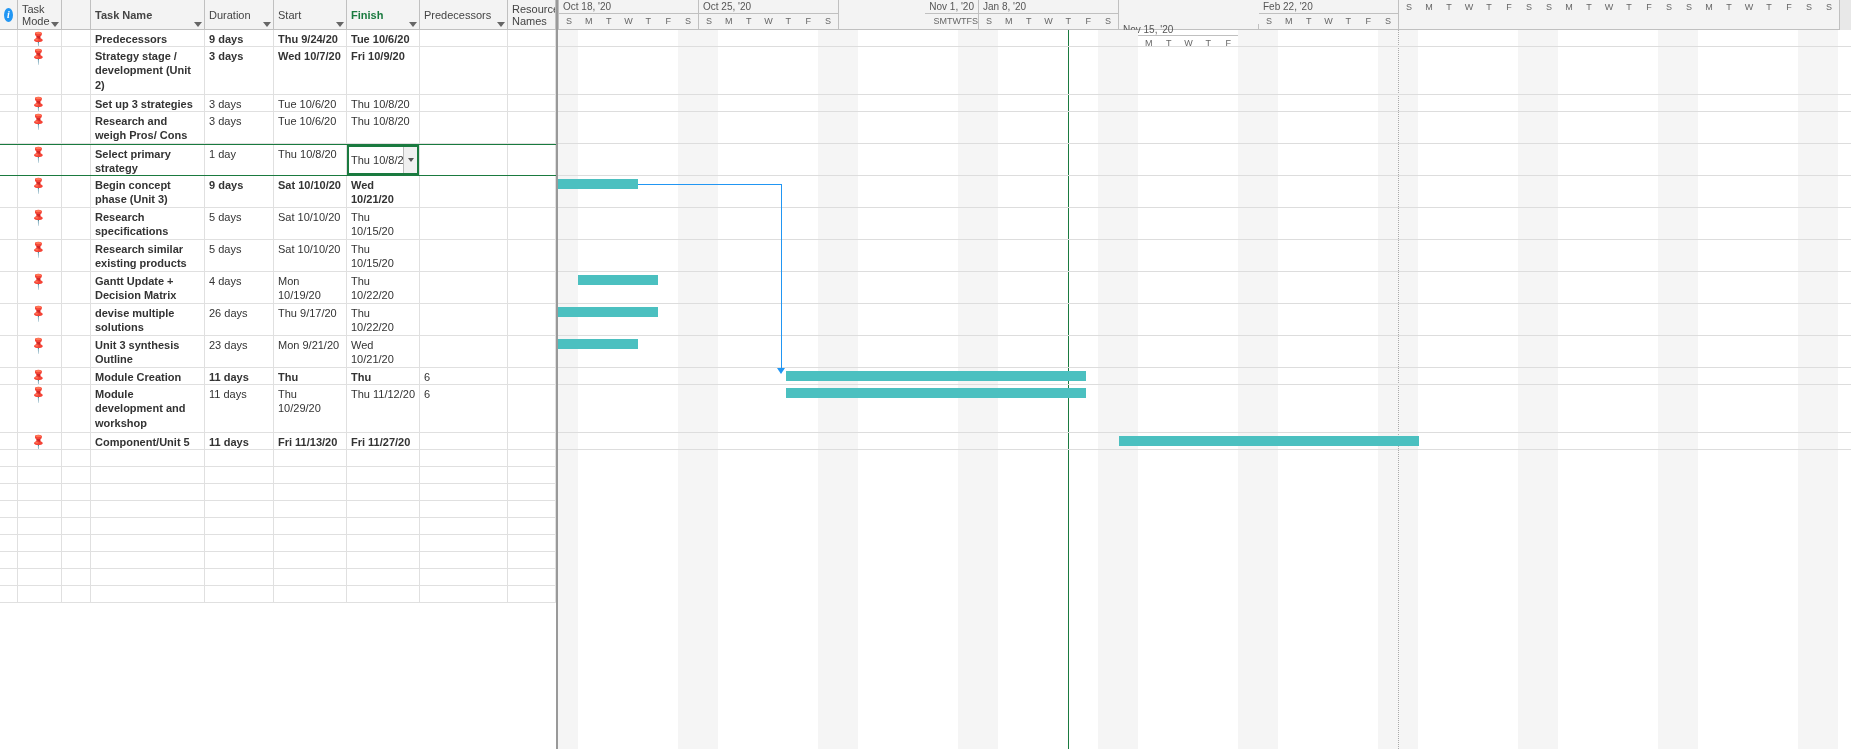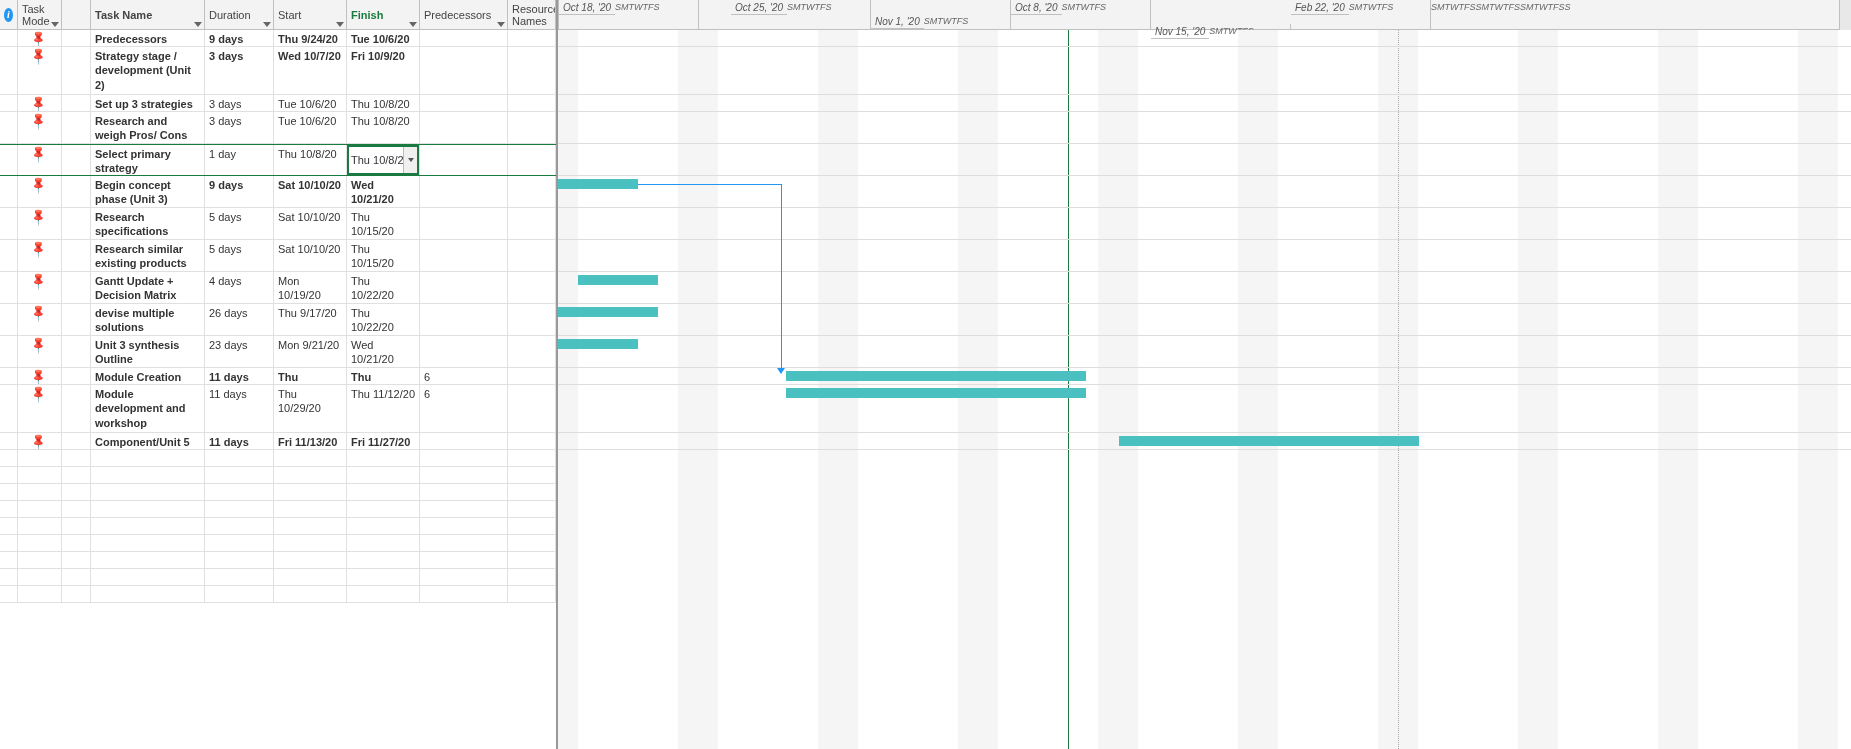--- a/index.html
+++ b/index.html
@@ -135,22 +135,21 @@
     height: 30px;
     border-bottom: 1px solid #c0c0c0;
     background: #f3f3f3;
     position: relative;
     display: flex;
   }
   .week {
     border-right: 1px solid #c0c0c0;
     flex: 0 0 140px;
     display: flex;
-    flex-direction: row;
-    font-style: italic;
+    flex-direction: column;
   }
   .week-label {
     height: 15px;
     padding: 0 4px;
     font-size: 10px;
     color: #555;
     border-bottom: 1px solid #c0c0c0;
     display: flex; align-items: center;
   }
   .week-days {
@@ -570,21 +569,21 @@
           <div class="week-days">
             <span>S</span>
             <span>M</span>
             <span>T</span>
             <span>W</span>
             <span>T</span>
             <span>F</span>
             <span>S</span>
           </div>
         </div>
-        <div class="week" style="flex: 0 0 140px; margin-left: 32px;">
+        <div class="week" style="flex: 0 0 140px;">
           <div class="week-label">Oct 25, '20</div>
           <div class="week-days">
             <span>S</span>
             <span>M</span>
             <span>T</span>
             <span>W</span>
             <span>T</span>
             <span>F</span>
             <span>S</span>
           </div>
@@ -595,21 +594,21 @@
             <span>S</span>
             <span>M</span>
             <span>T</span>
             <span>W</span>
             <span>T</span>
             <span>F</span>
             <span>S</span>
           </div>
         </div>
         <div class="week" style="flex: 0 0 140px;">
-          <div class="week-label">Oct 8, '20</div>
+          <div class="week-label">Jan 8, '20</div>
           <div class="week-days">
             <span>S</span>
             <span>M</span>
             <span>T</span>
             <span>W</span>
             <span>T</span>
             <span>F</span>
             <span>S</span>
           </div>
         </div>

